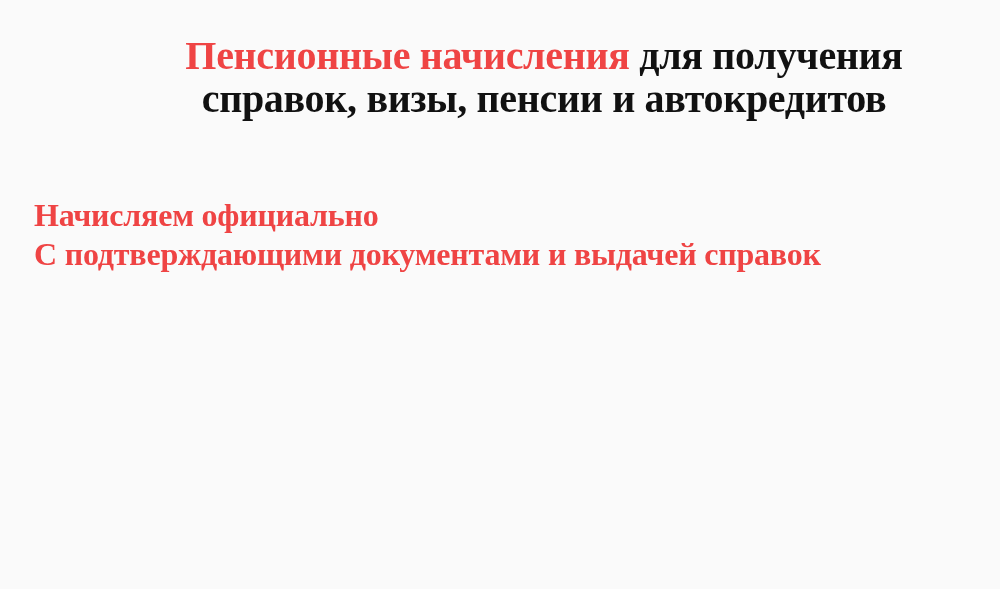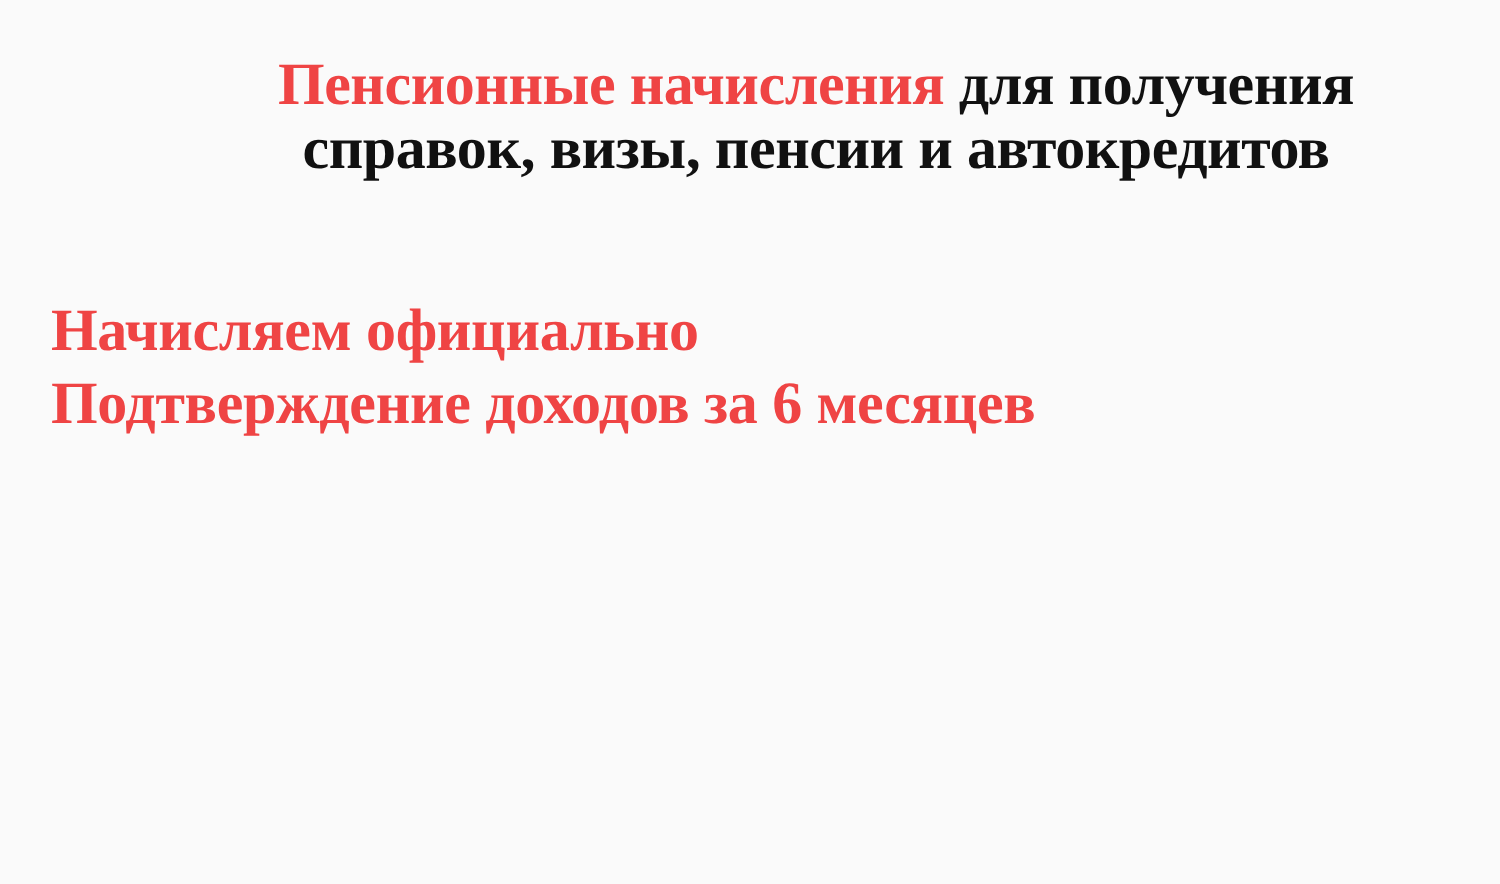--- a/index.html
+++ b/index.html
@@ -45,34 +45,34 @@
   .bullets {
     position: absolute;
     left: 34px;
     top: 196px;
     width: 950px;
   }
   .bullet {
     color: #ef4444;
     font-family: "Liberation Serif", serif;
     font-weight: 700;
-    font-size: 40px;
+    font-size: 32px;
     line-height: 1.22;
     letter-spacing: -0.2px;
     white-space: pre-wrap;
   }
 </style>
 </head>
 <body>
 
 <div class="page">
 
   <div class="headline">
     <span class="accent">Пенсионные начисления</span><span> для получения</span>
     <span class="line2">справок, визы, пенсии и автокредитов</span>
   </div>
 
   <div class="bullets">
     <div class="bullet">Начисляем официально</div>
-    <div class="bullet">Подтверждение доходов за 6 месяцев</div>
+    <div class="bullet">С подтверждающими документами и выдачей справок</div>
   </div>
 
 </div>
 
 </body></html>

